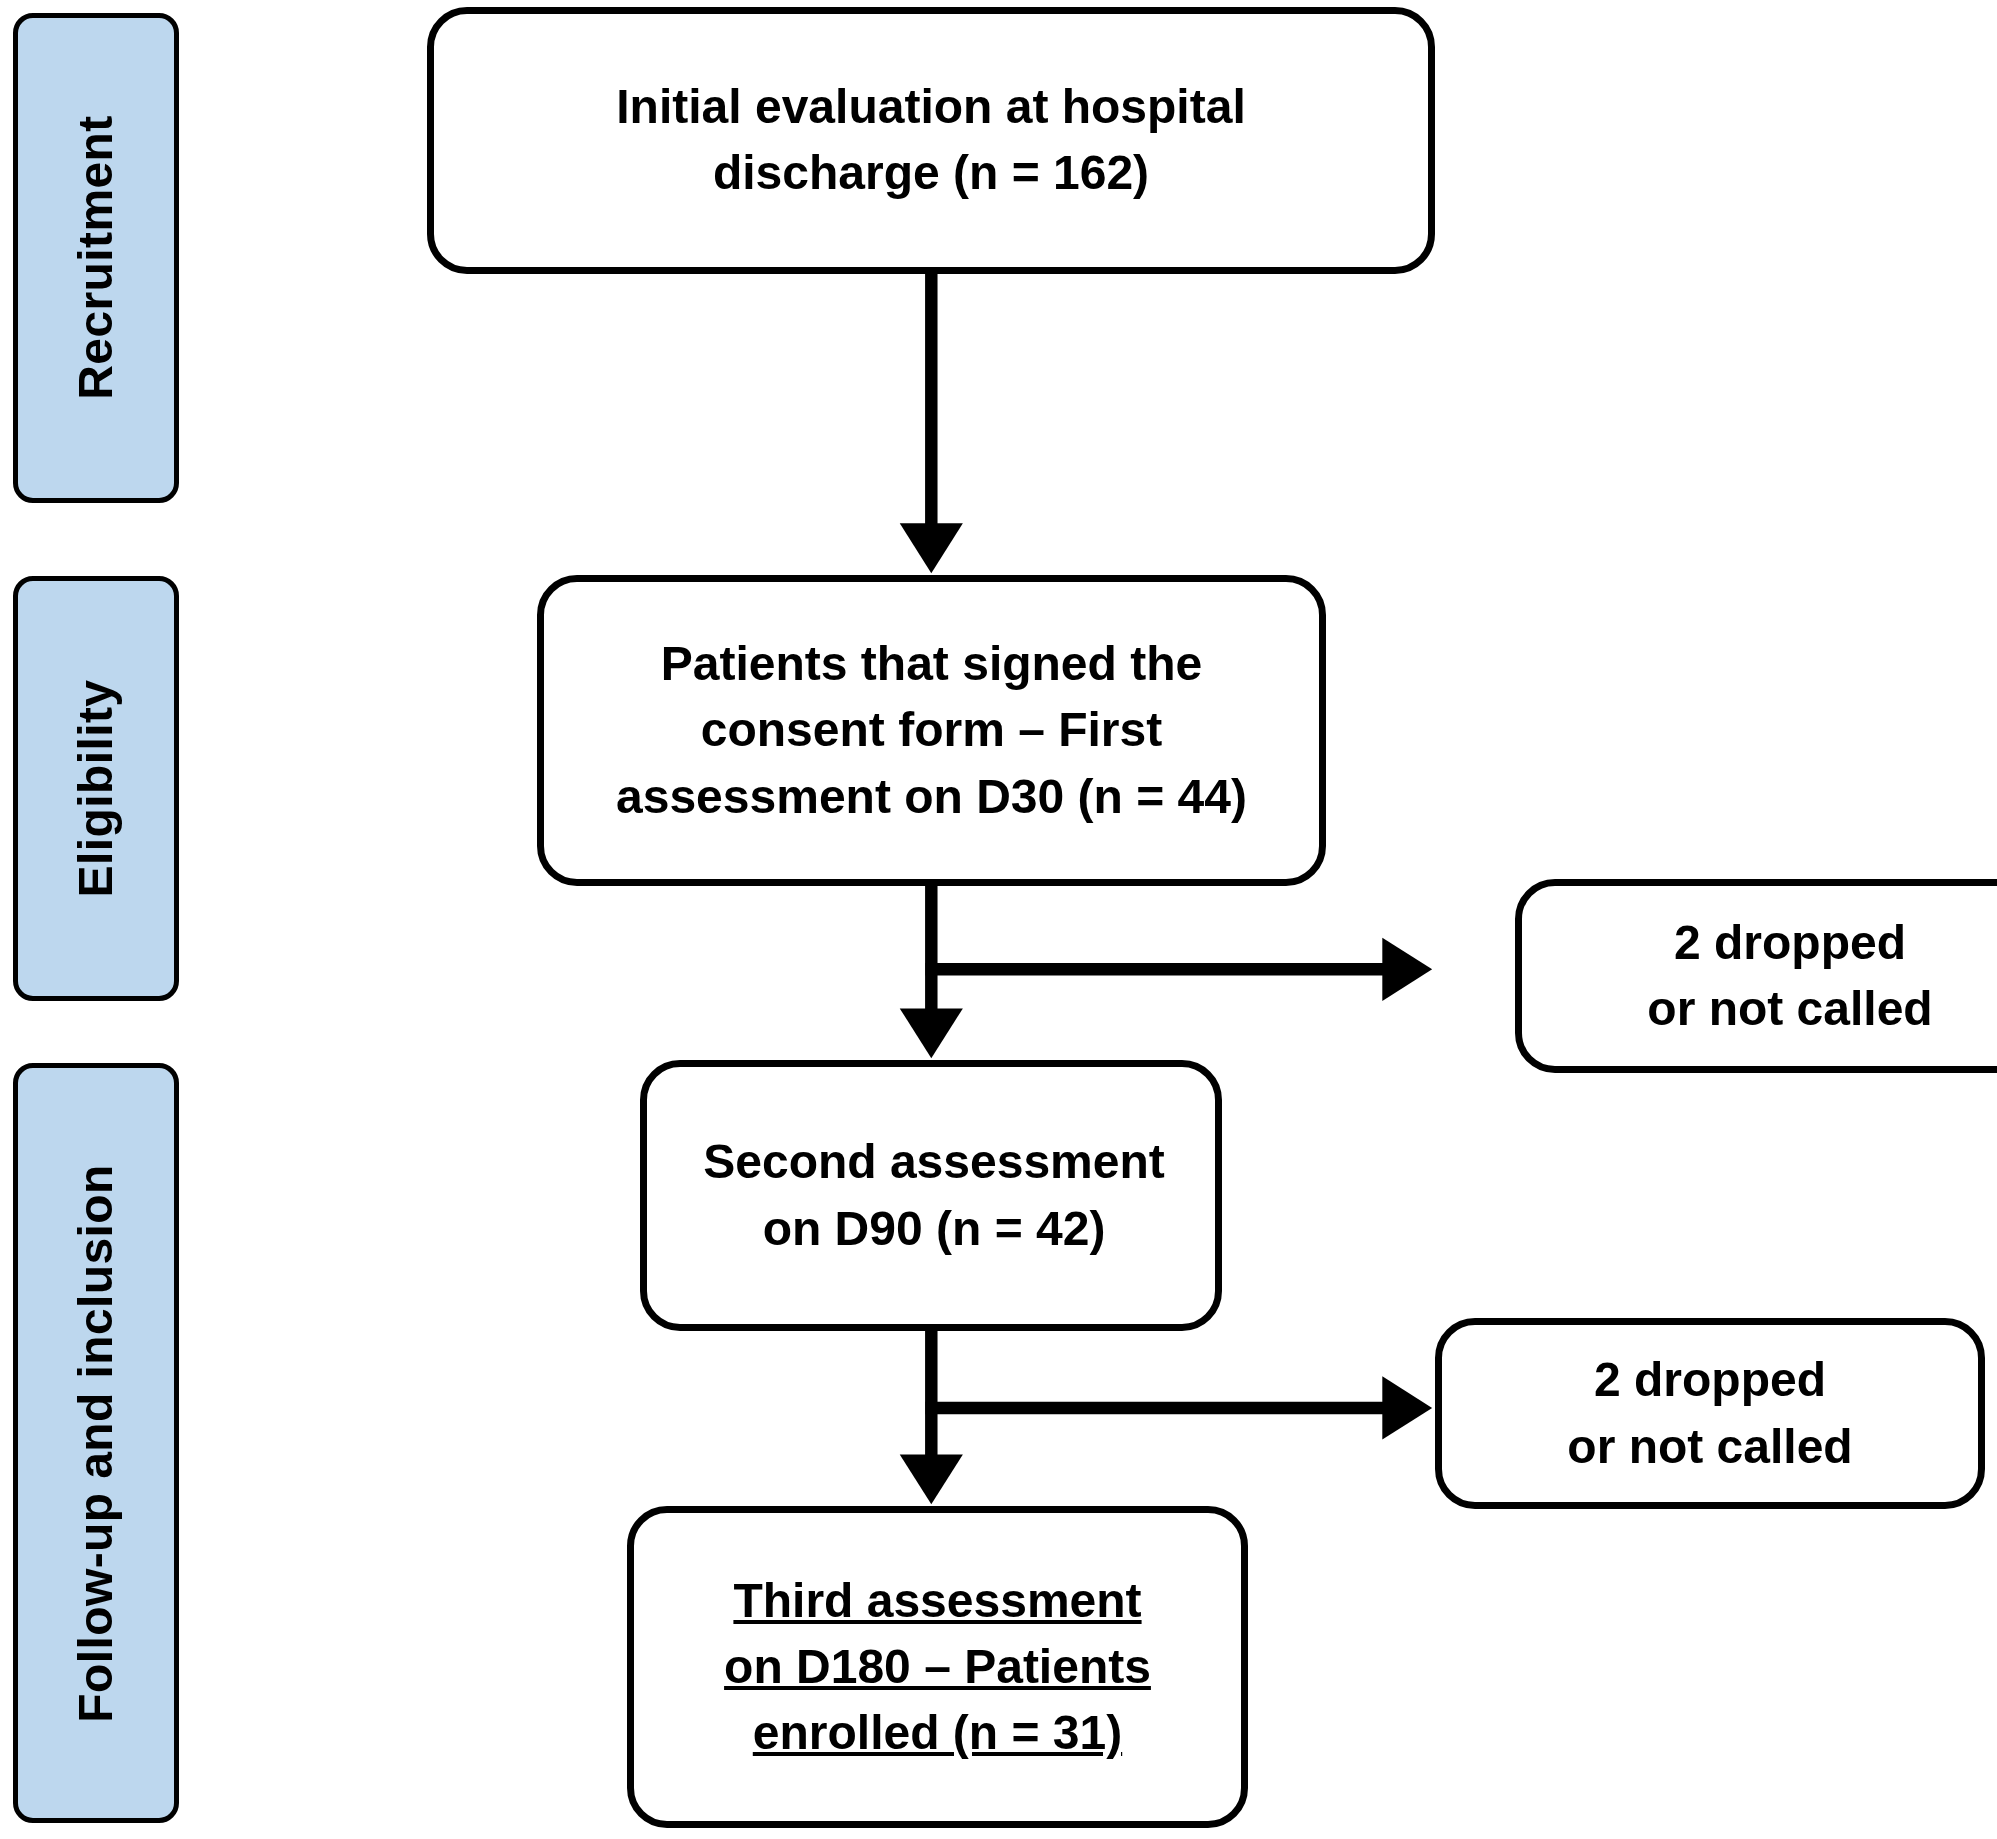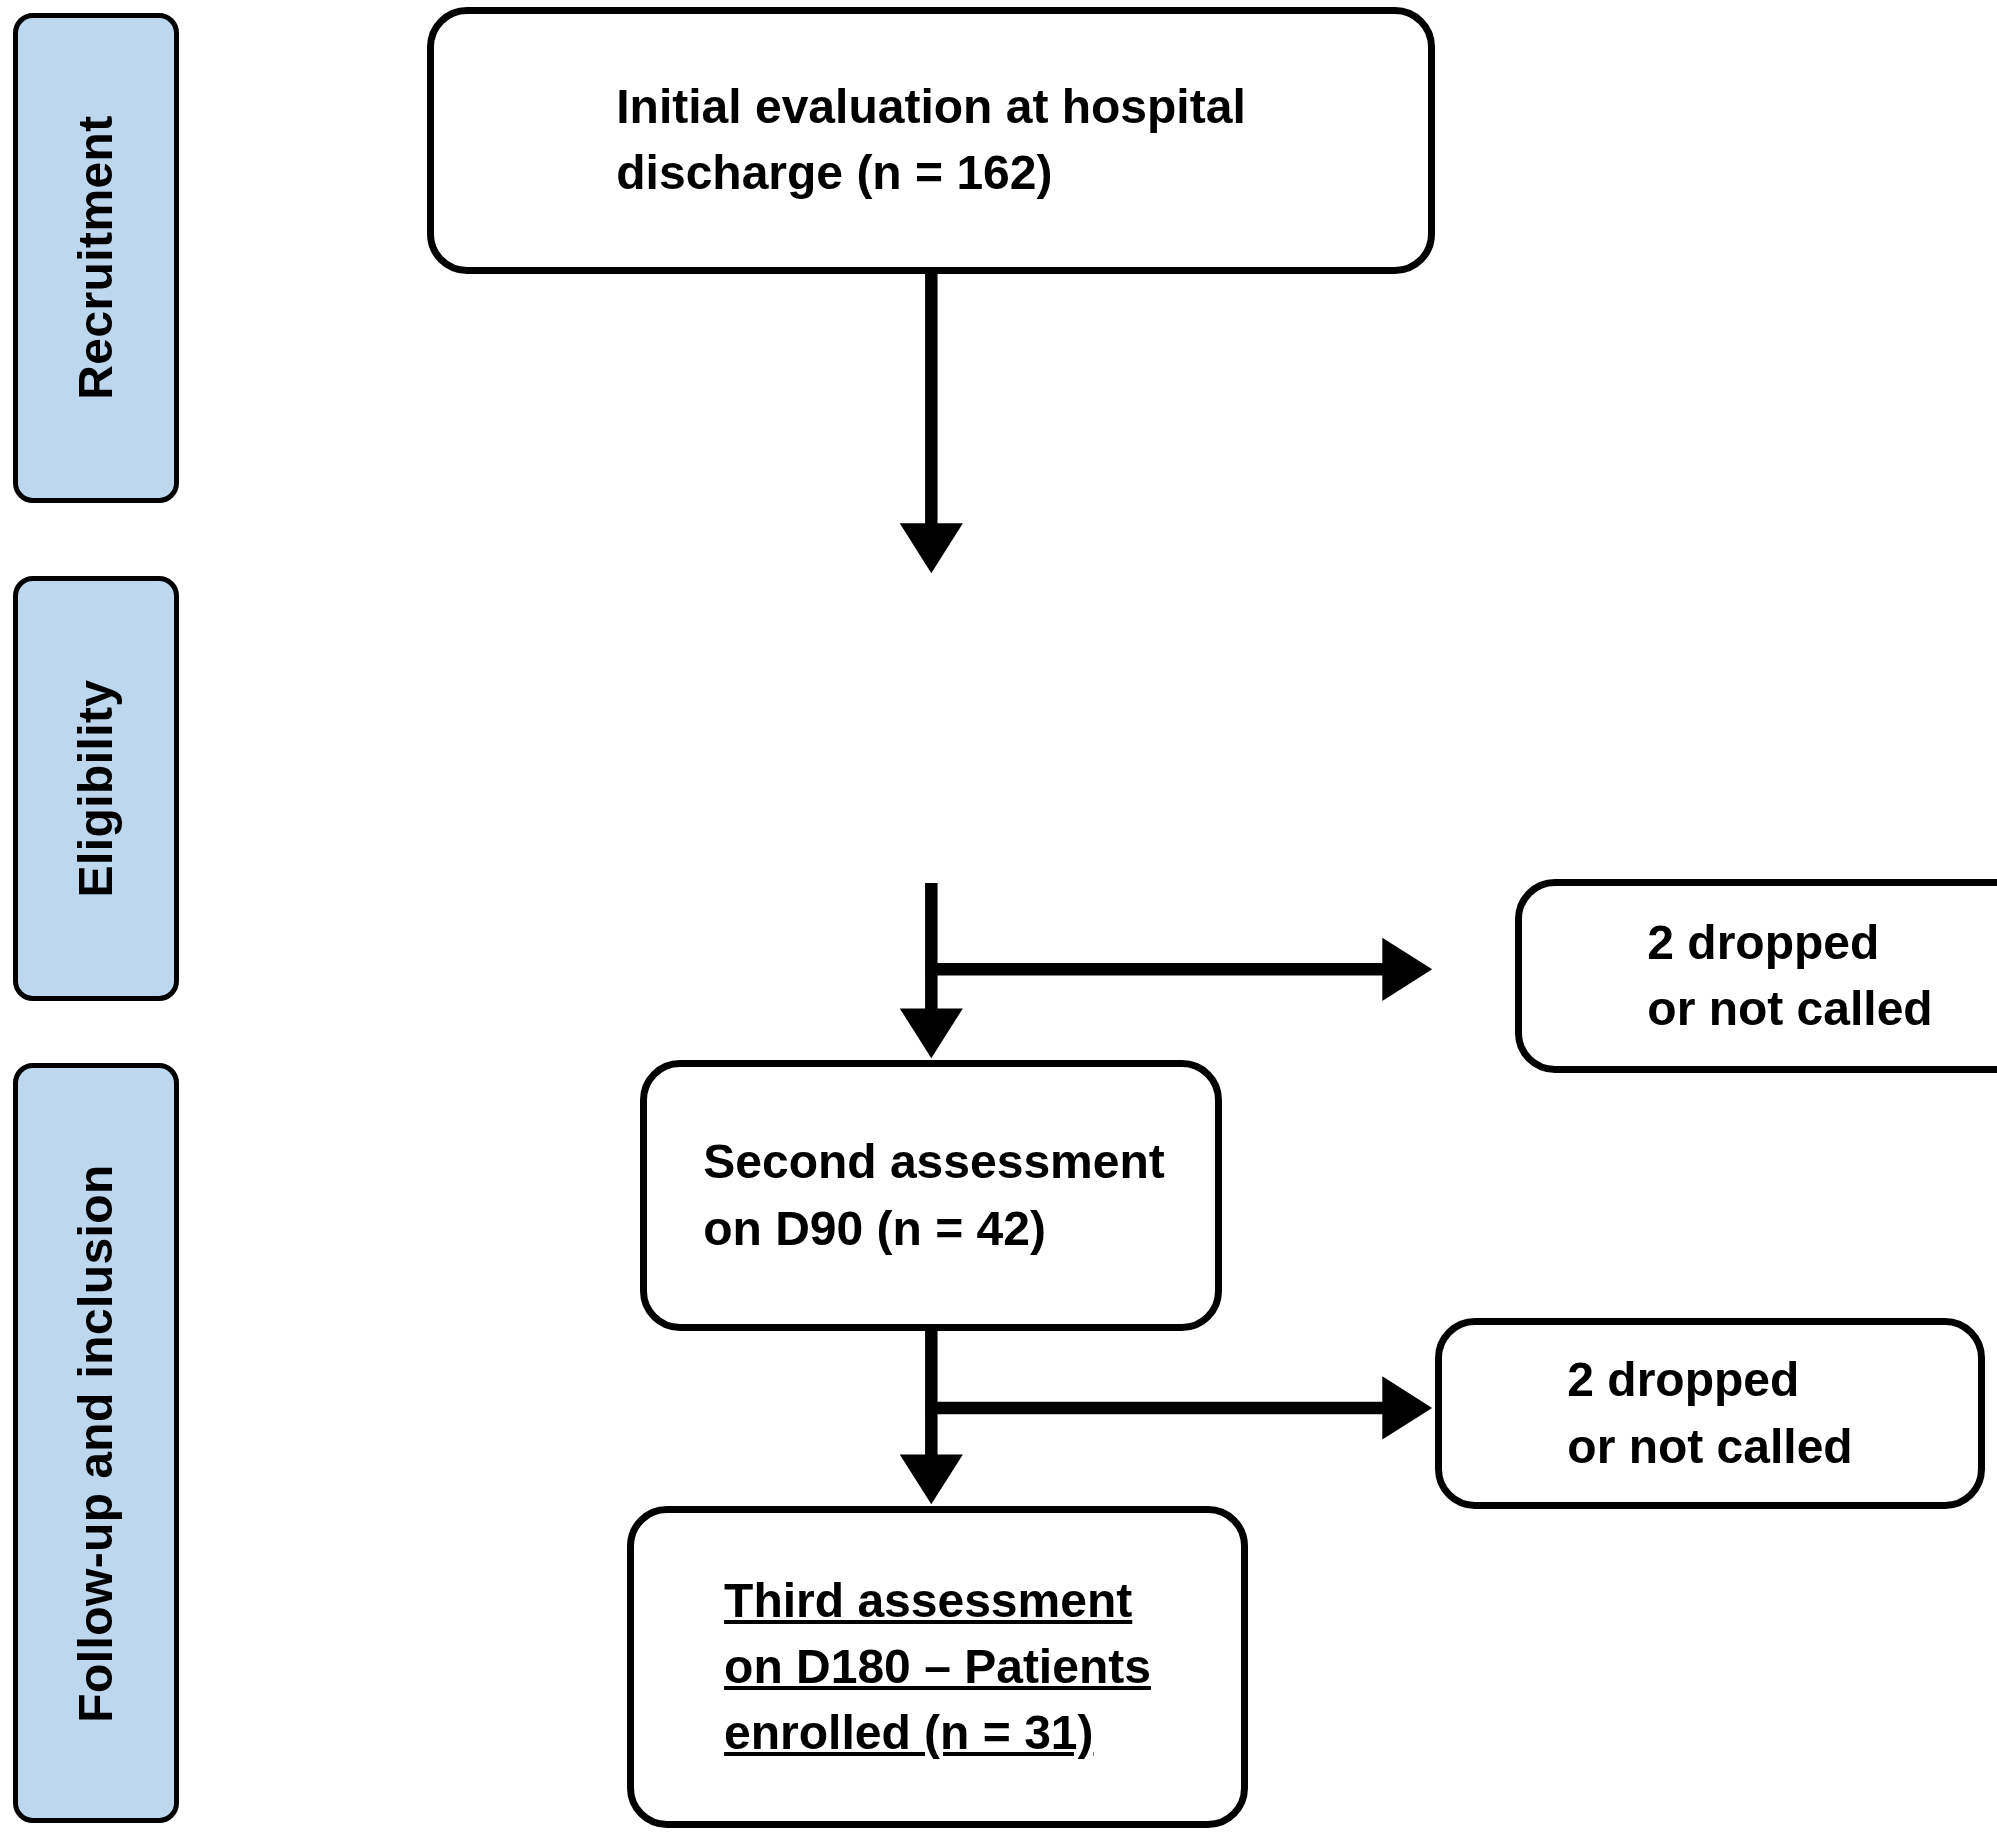--- a/index.html
+++ b/index.html
@@ -46,20 +46,21 @@
   
   .node {
     position: absolute;
     background: var(--box-fill, #ffffff);
     border: 7.5px solid var(--border, #000000);
     border-radius: 40px;
     box-sizing: border-box;
     display: flex;
     align-items: center;
     justify-content: center;
+    text-align: center;
     font-weight: bold;
     font-size: 48px;
     line-height: 1.38;
     color: #000;
     white-space: pre-line;
     padding: 8.3px 20px;
   }
   #node-initial  { left: 427px;  top: 6.6px;    width: 1008px; height: 267px; }
   #node-consent  { left: 537px;  top: 575px;  width: 789px;  height: 311px; }
   #node-second   { left: 640px;  top: 1060px; width: 582px;  height: 271px; padding-left: 26px; }
@@ -120,20 +121,23 @@
       <polygon points="1083,1751 1159,1751 1121,1811"></polygon>
     </g>
     <g>
       <line x1="1114" y1="1695" x2="1668" y2="1695"></line>
       <polygon points="1664,1657 1664,1733 1724,1695"></polygon>
     </g>
   </svg>
 
   <div class="node" id="node-initial">Initial evaluation at hospital
 discharge (n = 162)</div>
+  <div class="node" id="node-consent">Patients that signed the
+consent form – First
+assessment on D30 (n = 44)</div>
   <div class="node" id="node-second">Second assessment
 on D90 (n = 42)</div>
   <div class="node" id="node-third">Third assessment
 on D180 – Patients
 enrolled (n = 31)</div>
   <div class="node" id="node-dropped1">2 dropped
 or not called</div>
   <div class="node" id="node-dropped2">2 dropped
 or not called</div>
 

